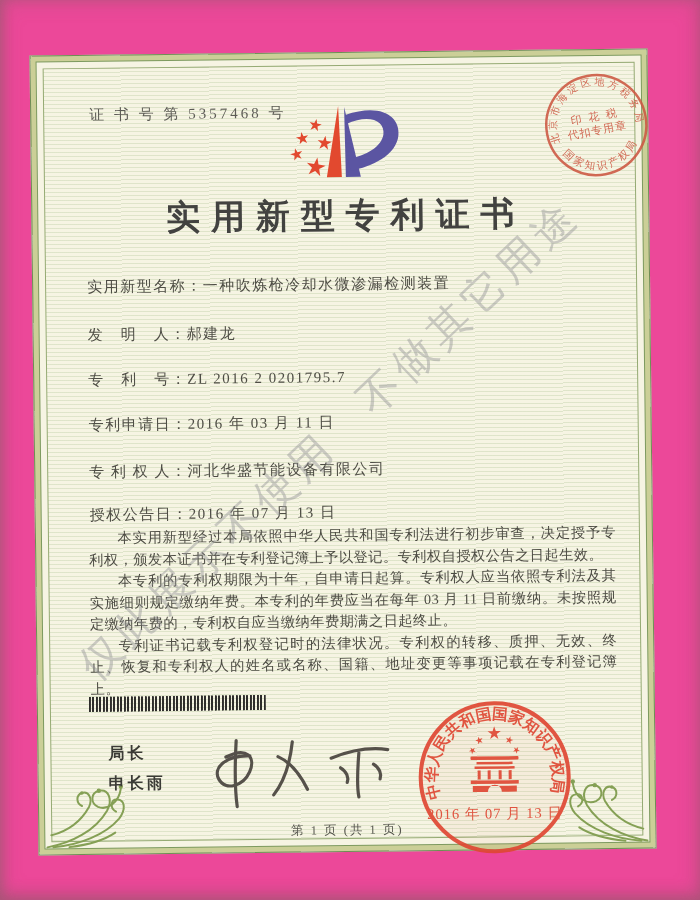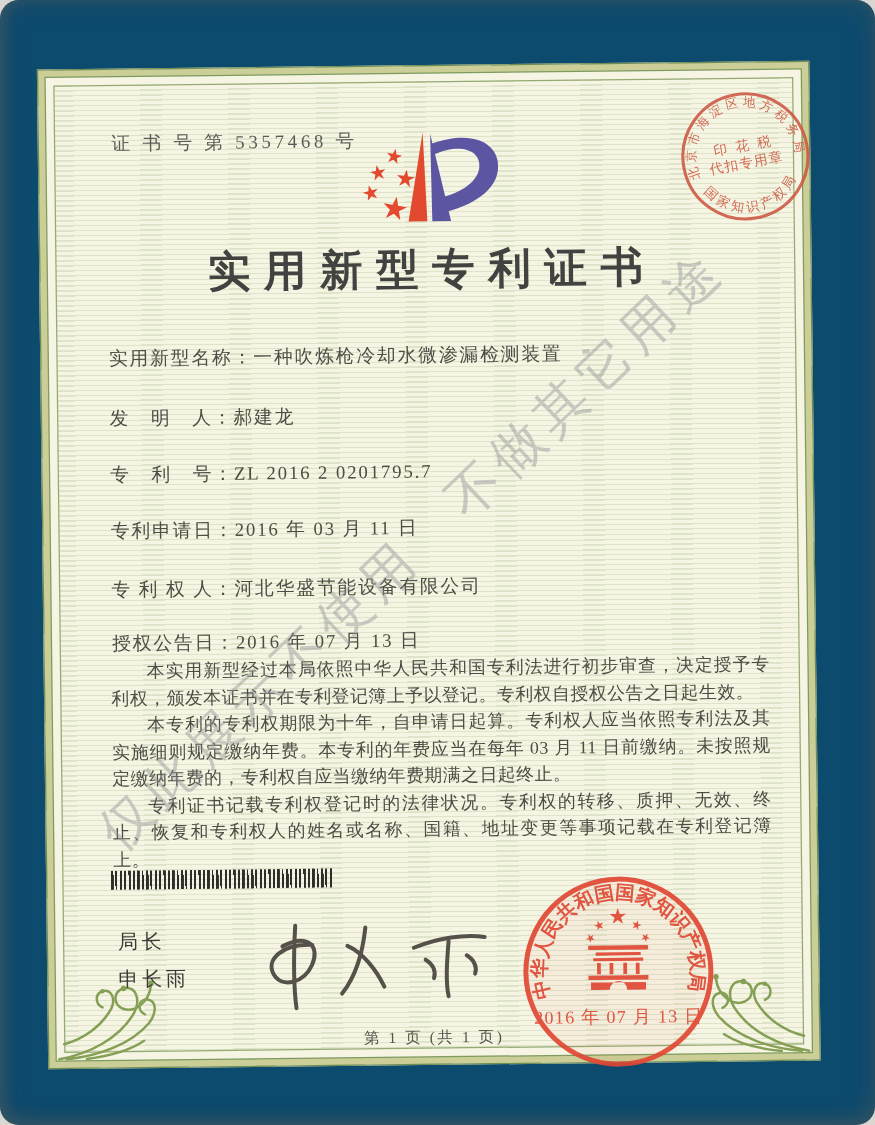--- a/index.html
+++ b/index.html
@@ -1,18 +1,18 @@
 <!DOCTYPE html>
 <html><head>
 <meta charset="utf-8">
 <style>
   html,body{margin:0;padding:0;width:700px;height:900px;overflow:hidden;
     font-family:"Liberation Serif", serif;background:#d9d7d2;}
-  .sheet{position:absolute;inset:0;background:#0c4a6e;
-    box-shadow:inset 0 0 22px rgba(105,100,88,.30), inset 0 -7px 14px rgba(90,85,75,.22), inset 4px 0 10px rgba(120,115,105,.18);border-radius:15px;}
+  .sheet{position:absolute;inset:0;background:#ec4899;
+    box-shadow:inset 0 0 22px rgba(105,100,88,.30), inset 0 -7px 14px rgba(90,85,75,.22), inset 4px 0 10px rgba(120,115,105,.18);}
   .frame{position:absolute;left:34px;top:52px;width:616px;height:798px;
     transform:rotate(-0.65deg);
     background-color:#f6f4e3;
     background-image:repeating-linear-gradient(180deg, rgba(168,192,142,.30) 0 1px, rgba(0,0,0,0) 1px 4px);
     border:1px solid #6f8d54;
     box-shadow:inset 0 0 0 5px #cbcf97, inset 0 0 0 6px #7d9a5f, inset 0 0 0 12px #f6f4e3, inset 0 0 0 13px #95aa73;}
   .corner{position:absolute;width:96px;height:96px;bottom:3px;}
   .corner.left{left:4px;}
   .corner.right{right:4px;transform:scaleX(-1);}
   .cert-number{position:absolute;left:58px;top:50px;font-size:15px;letter-spacing:3px;color:#5c5b55;}
@@ -21,22 +21,22 @@
   .title{position:absolute;left:0;top:140px;width:100%;margin:0;text-align:center;
     font-size:34px;font-weight:700;letter-spacing:.32em;text-indent:.32em;color:#424240;}
   .field{position:absolute;left:54px;font-size:15px;letter-spacing:1.5px;color:#4e4d45;white-space:nowrap;}
   .f0{top:222px}.f1{top:270px}.f2{top:315px}.f3{top:360px}.f4{top:407px}.f5{top:450px}
   .paras{position:absolute;left:53px;top:472px;width:527px;}
   .paras p{margin:0;font-size:14.2px;line-height:21.5px;text-align:justify;text-indent:2em;
     color:#4d4c44;letter-spacing:.5px;}
   .barcode{position:absolute;left:51px;top:641px;width:177px;height:15px;
     background-image:repeating-linear-gradient(90deg,#2e2d2b 0 1.5px,transparent 1.5px 3.5px),
                      repeating-linear-gradient(90deg,#3a3936 0 2px,transparent 2px 7px);}
-  .director{position:absolute;left:56px;font-family:"Liberation Sans", sans-serif;
-    font-size:16px;font-weight:400;color:#3b3b36;letter-spacing:3px;}
+  .director{position:absolute;left:70px;font-family:"Liberation Sans", sans-serif;
+    font-size:16px;font-weight:700;color:#3b3b36;letter-spacing:3px;}
   .d1{top:688px}.d2{top:718px}
   .signature{position:absolute;left:158px;top:678px;}
   .seal{position:absolute;left:376px;top:646px;}
   .page-footer{position:absolute;left:0;top:769px;width:100%;text-align:center;
     font-size:12.5px;color:#56564e;letter-spacing:2px;}
   .watermark{position:absolute;left:-66px;top:359px;width:720px;height:54px;
     transform:rotate(-43deg);text-align:center;font-size:42px;letter-spacing:6px;
     color:#8f8f93;opacity:.42;white-space:nowrap;pointer-events:none;z-index:60;}
   svg text{font-family:"Liberation Serif", serif;}
 </style>

